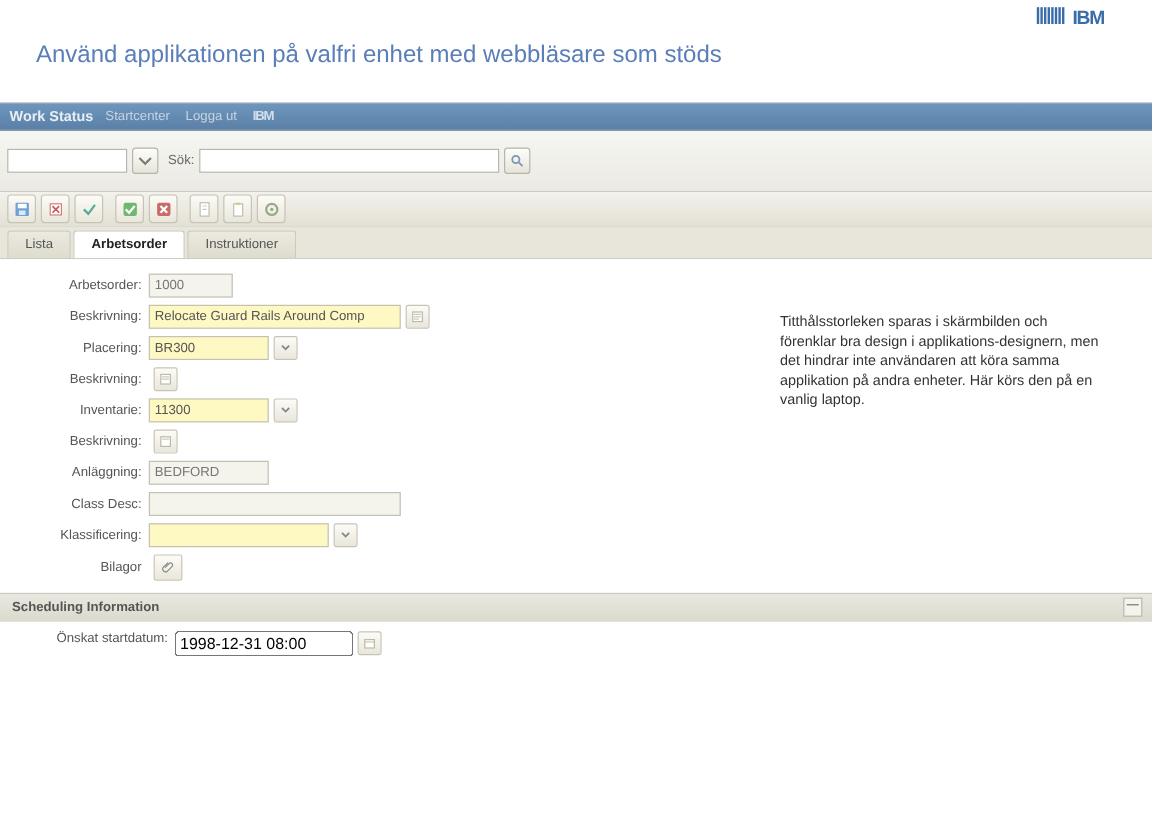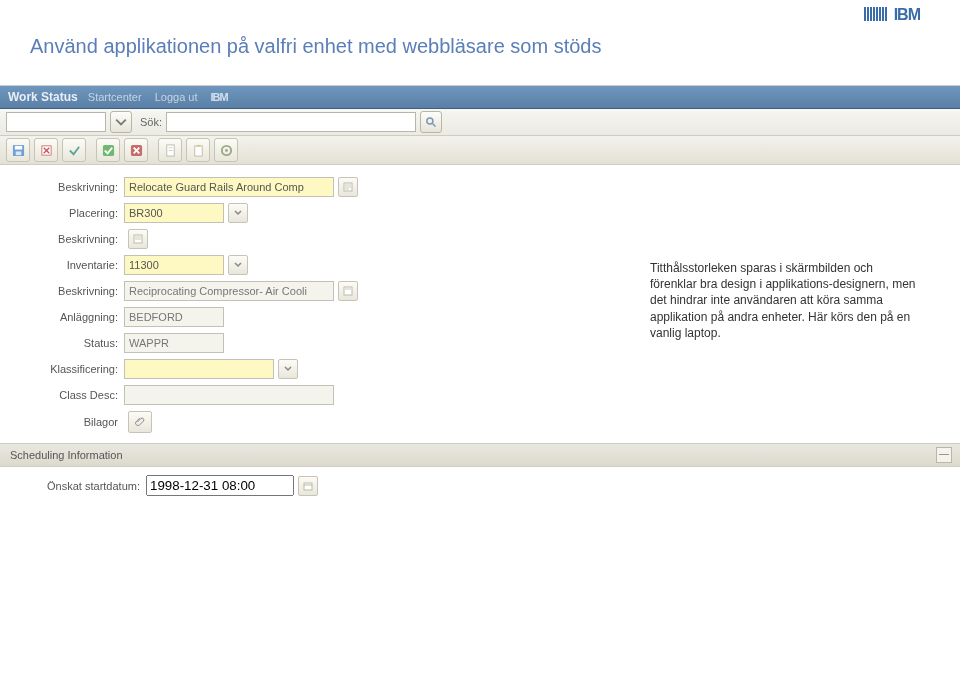--- a/index.html
+++ b/index.html
@@ -10,21 +10,21 @@
 
 .app{position:absolute;top:85px;left:0;right:0;border-top:1px solid #ccc}
 
 
 .titlebar{background:linear-gradient(#6f96bd,#5a80a8);height:22px;line-height:22px;color:#e8eef5;font-weight:bold;padding-left:8px;font-size:12px;display:flex;border-bottom:1px solid #3f5f7f}
 .titlebar .right{font-weight:normal;font-size:11px;padding-right:20px;color:#d0dce8}
 .titlebar .right span{margin-left:10px;opacity:.9}
 .titlebar .mini-logo{margin-left:12px;font-weight:bold;letter-spacing:-1px;color:#dfe8f2}
 
 
-.searchrow{background:linear-gradient(#f6f6f2,#ebeae3);height:26px;display:flex;align-items:center;padding:0 6px;border-bottom:1px solid #cfcdc2}
+.searchrow{background:linear-gradient(#f6f6f2,#ebeae3);height:26px;display:flex;align-items:center;padding:12px 6px;border-bottom:1px solid #cfcdc2}
 .searchrow input{height:18px;border:1px solid #b8b6aa;background:#fff;padding:0 4px;font-size:11px}
 .searchrow .field1{width:90px}
 .searchrow .label{font-size:11px;color:#666;margin:0 4px 0 8px}
 .searchrow .field2{width:240px}
 .btn{width:20px;height:20px;border:1px solid #b8b6aa;border-radius:3px;margin-left:4px;background:linear-gradient(#fdfdfa,#e7e5d9);display:flex;align-items:center;justify-content:center;font-size:11px;color:#6a6a60;cursor:pointer}
 .btn svg{width:12px;height:12px}
 
 
 .toolbar{background:linear-gradient(#f3f2ec,#e3e1d5);height:28px;display:flex;align-items:center;padding:0 6px;border-bottom:1px solid #cfcdc2}
 .tool{width:22px;height:22px;margin-right:4px;border:1px solid #c7c4b6;border-radius:3px;background:linear-gradient(#fcfbf6,#e9e7db);display:flex;align-items:center;justify-content:center;cursor:pointer}
@@ -42,24 +42,24 @@
 .row label{width:108px;text-align:right;margin-right:6px;font-size:11px;color:#555}
 .row input{height:18px;border:1px solid #c3c1b5;background:#fef9c3;font-size:11px;padding:0 4px;color:#555}
 .row input[readonly]{background:#f4f3ec;color:#777}
 .w60{width:60px}.w90{width:90px}.w200{width:200px}.w140{width:140px}
 .iconbtn{width:18px;height:18px;margin-left:4px;border:1px solid #c7c4b6;border-radius:2px;background:linear-gradient(#fcfbf6,#e9e7db);display:flex;align-items:center;justify-content:center;cursor:pointer}
 .iconbtn svg{width:10px;height:10px}
 
 .note{position:absolute;right:40px;top:260px;width:270px;font-size:12px;line-height:1.35;color:#333}
 
 
-.section{background:linear-gradient(#e9e8e0,#dcdacd);height:22px;line-height:22px;padding-left:10px;font-size:11px;font-weight:normal;color:#555;border-top:1px solid #cfcdc2;border-bottom:1px solid #cfcdc2;position:relative}
+.section{background:linear-gradient(#e9e8e0,#dcdacd);height:22px;line-height:22px;padding-left:10px;font-size:11px;font-weight:bold;color:#555;border-top:1px solid #cfcdc2;border-bottom:1px solid #cfcdc2;position:relative}
 .section .collapse{position:absolute;right:8px;top:3px;width:14px;height:14px;border:1px solid #b8b6aa;background:#f4f3ec;font-size:10px;line-height:12px;text-align:center;color:#777;cursor:pointer}
 
-.lastrow{background:#fff;padding:8px 10px;display:flex;align-items:center}
+.lastrow{background:#fff;padding:8px 10px;display:flex;}
 .lastrow label{width:130px;text-align:right;margin-right:6px;font-size:11px;color:#555}
 </style>
 </head>
 <body>
 
 <div class="logo">
   <span class="bars"><span></span><span></span><span></span><span></span><span></span><span></span><span></span><span></span></span>
   <span>IBM</span>
 </div>
 
@@ -140,23 +140,32 @@
         </svg>
       </div>
     <div class="tool">
         <svg viewBox="0 0 14 14">
           <circle cx="7" cy="7" r="5" fill="none" stroke="#9a8" stroke-width="2"></circle>
           <circle cx="7" cy="7" r="1.5" fill="#9a8"></circle>
         </svg>
       </div>
   </div>
 
+  <div class="tabs">
+    <div class="tab">Lista</div>
+    <div class="tab active">Arbetsorder</div>
+    <div class="tab">Instruktioner</div>
+  </div>
 
   <div class="form-area">
 
+    <div class="row">
+      <label>Arbetsorder:</label>
+      <input class="w60" readonly="" value="1000" style="">
+    </div>
     <div class="row">
       <label>Beskrivning:</label>
       <input class="w200" value="Relocate Guard Rails Around Comp" style="">
       <div class="iconbtn">
           <svg viewBox="0 0 10 10">
             <rect x="1" y="1" width="8" height="8" fill="#fff" stroke="#bba"></rect>
             <line x1="2" y1="3" x2="8" y2="3" stroke="#ccb"></line>
             <line x1="2" y1="5" x2="8" y2="5" stroke="#ccb"></line>
             <line x1="2" y1="7" x2="6" y2="7" stroke="#ccb"></line>
           </svg>
@@ -185,48 +194,43 @@
       <label>Inventarie:</label>
       <input class="w90" value="11300" style="">
       <div class="iconbtn">
           <svg viewBox="0 0 10 10">
             <path d="M2 3 L5 6 L8 3" fill="none" stroke="#888" stroke-width="1.5"></path>
           </svg>
         </div>
     </div>
     <div class="row">
       <label>Beskrivning:</label>
-      <input class="w200" readonly="" value="Reciprocating Compressor- Air Cooli" style="">
       <div class="iconbtn">
           <svg viewBox="0 0 10 10">
             <rect x="1" y="1" width="8" height="8" fill="#fff" stroke="#bba"></rect>
             <line x1="2" y1="3" x2="8" y2="3" stroke="#ccb"></line>
           </svg>
         </div>
     </div>
     <div class="row">
       <label>Anläggning:</label>
       <input class="w90" readonly="" value="BEDFORD" style="">
     </div>
     <div class="row">
-      <label>Status:</label>
-      <input class="w90" readonly="" value="WAPPR" style="">
+      <label>Class Desc:</label>
+      <input class="w200" readonly="" value="" style="">
     </div>
     <div class="row">
       <label>Klassificering:</label>
       <input class="w140" value="" style="">
       <div class="iconbtn">
           <svg viewBox="0 0 10 10">
             <path d="M2 3 L5 6 L8 3" fill="none" stroke="#888" stroke-width="1.5"></path>
           </svg>
         </div>
-    </div>
-    <div class="row">
-      <label>Class Desc:</label>
-      <input class="w200" readonly="" value="" style="">
     </div>
     <div class="row">
       <label>Bilagor</label>
       <div class="iconbtn" style="width:22px;height:20px">
         <svg viewBox="0 0 12 12">
             <path d="M3 6 L7 2 A2 2 0 0 1 10 5 L5 10 A3 3 0 0 1 1 6 L6 1" fill="none" stroke="#888" stroke-width="1.2"></path>
           </svg>
       </div>
     </div>
   </div>

